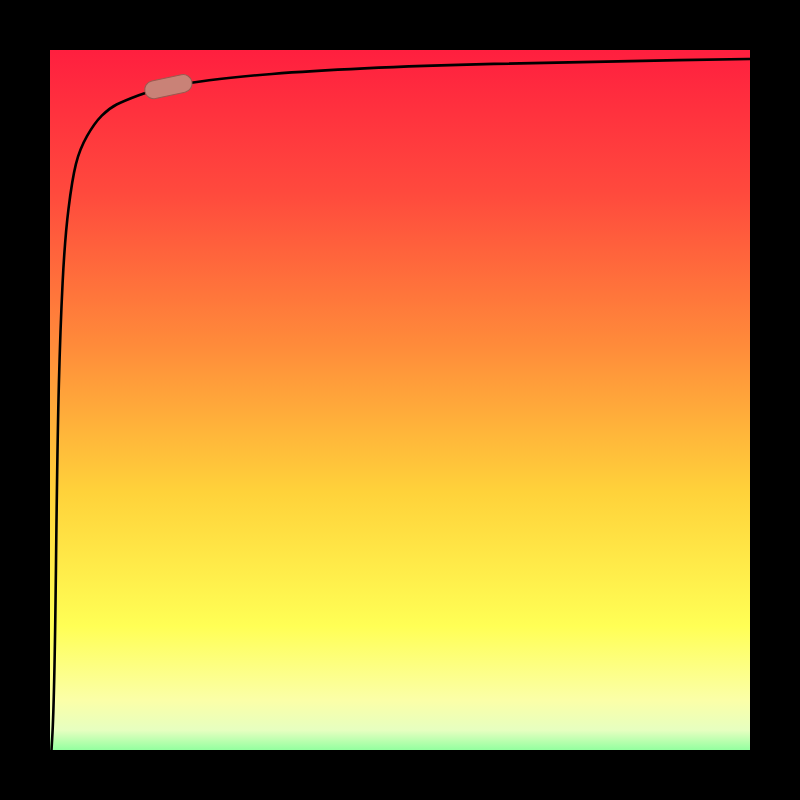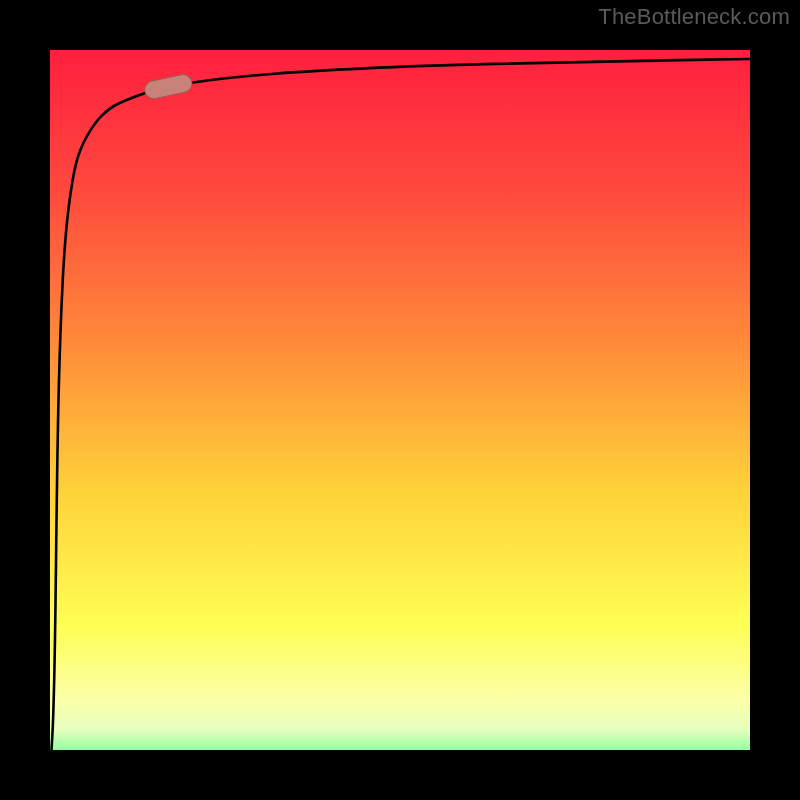--- a/index.html
+++ b/index.html
@@ -54,21 +54,20 @@
     height: 100%;
     z-index: 20;
     overflow: visible;
   }
 </style>
 </head>
 <body>
 
 <div class="stage">
 
-  <div class="attribution">TheBottleneck.com</div>
 
   <div class="plot">
     <div class="gradient" style="background: linear-gradient(rgb(255, 25, 63) 0%, rgb(255, 74, 61) 22%, rgb(255, 138, 58) 42%, rgb(255, 210, 58) 62%, rgb(255, 255, 85) 80%, rgb(251, 255, 168) 90%, rgb(230, 255, 192) 94%, rgb(43, 255, 118) 100%);"></div>
 
     <svg class="curve" viewBox="0 0 740 745" preserveAspectRatio="none">
       <path fill="none" stroke-width="2.6" stroke-linecap="round" d="M 0.00 745.00 Q 0.00 745.00 2.22 707.75 Q 4.44 670.50 5.92 540.13 Q 7.40 409.75 8.88 353.88 Q 10.36 298.00 12.58 253.30 Q 14.80 208.60 18.50 178.80 Q 22.20 149.00 25.90 134.10 Q 29.60 119.20 37.00 106.16 Q 44.40 93.13 51.80 85.68 Q 59.20 78.23 66.60 74.50 Q 74.00 70.77 88.80 65.19 Q 103.60 59.60 118.40 56.62 Q 133.20 53.64 159.10 50.29 Q 185.00 46.93 222.00 43.95 Q 259.00 40.98 314.50 38.37 Q 370.00 35.76 444.00 33.90 Q 518.00 32.03 629.00 30.17 T 740.00 28.31" stroke="#000000"></path>
       <g transform="translate(118.40,56.62) rotate(-12)">
         <rect rx="9" ry="9" x="-24.05" y="-8.94" width="48.10" height="17.88" fill="#c98277" stroke="#9b5a50" stroke-width="1"></rect>
       </g>
     </svg>

